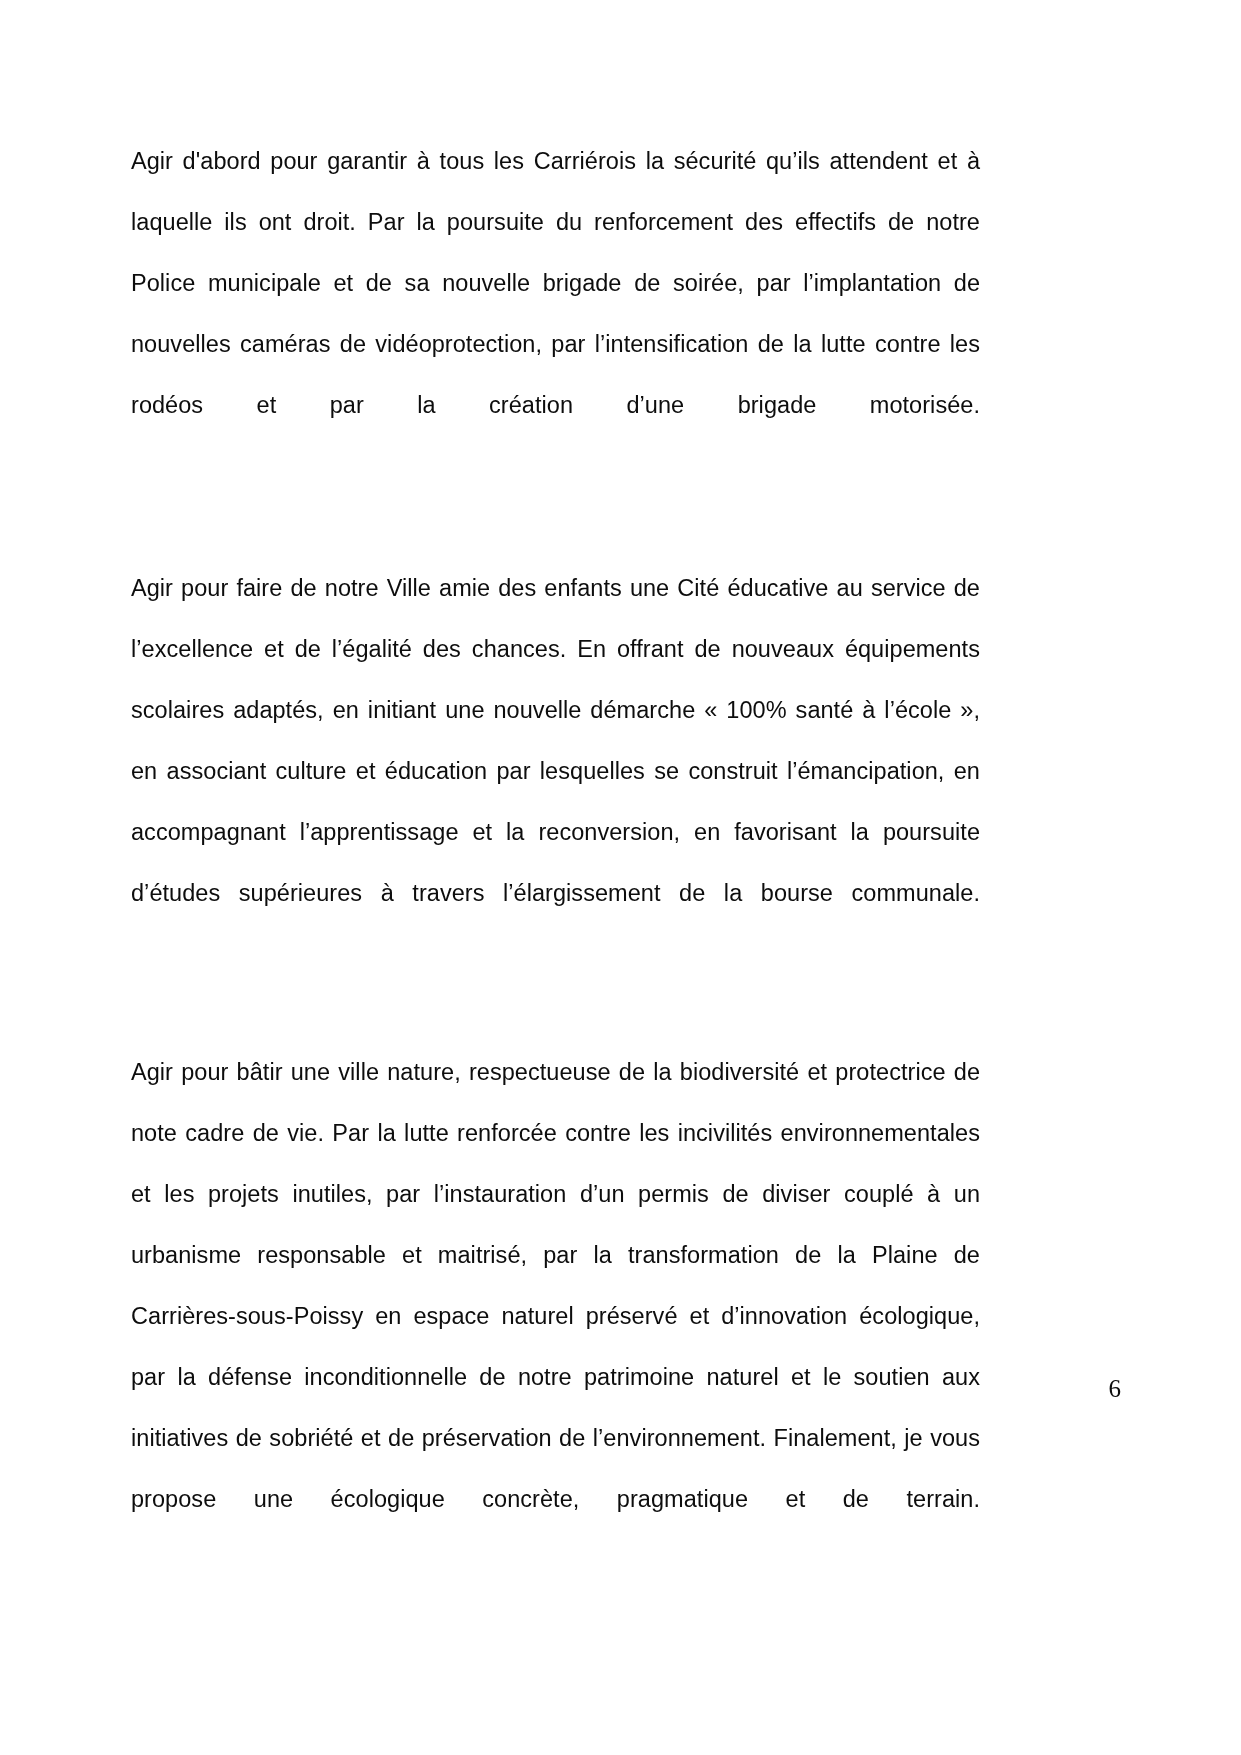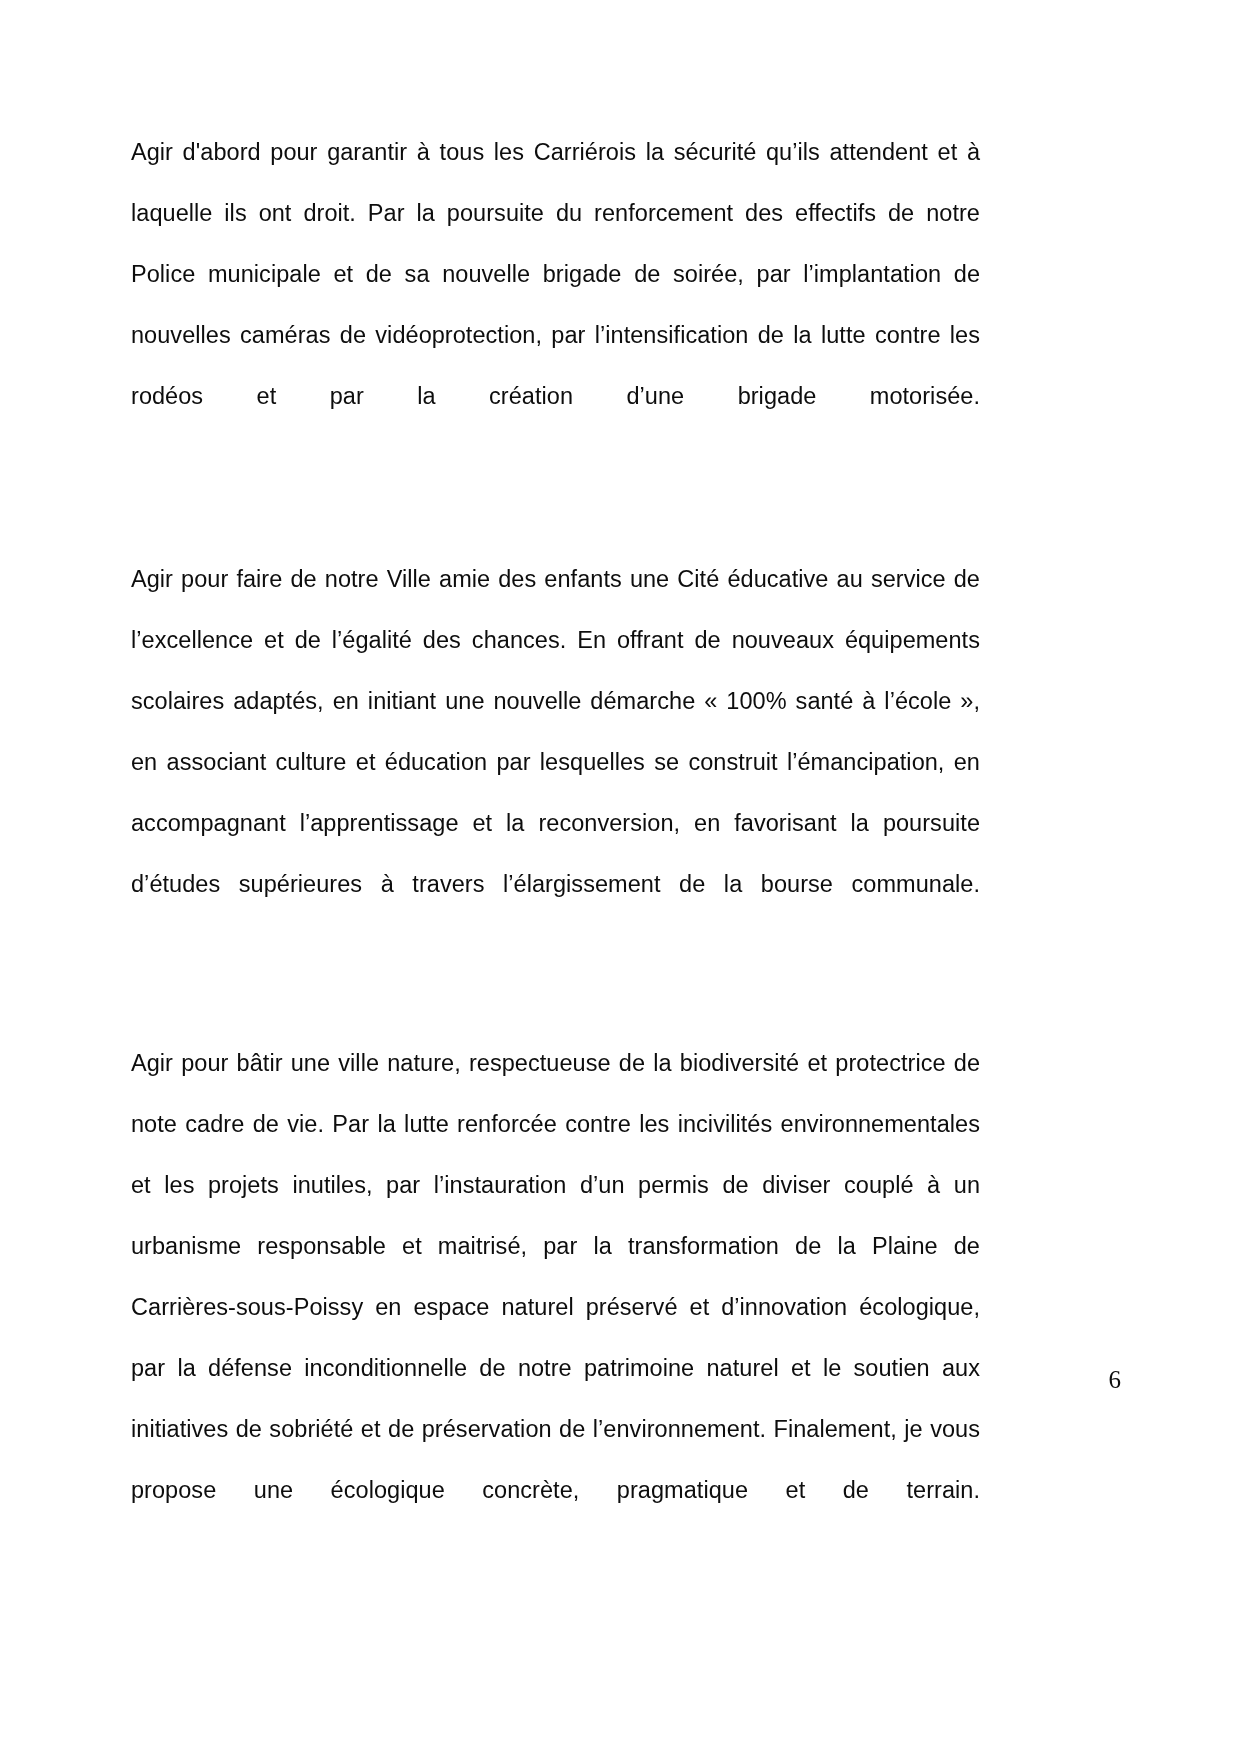--- a/index.html
+++ b/index.html
@@ -9,21 +9,21 @@
   }
   body {
     font-family: "Liberation Sans", sans-serif;
     color: #000000;
   }
   .page {
     position: relative;
     width: 1241px;
     height: 1508px;
     background: #ffffff;
-    margin: 4px auto;
+    margin: 13px auto;
     overflow: hidden;
     box-sizing: border-box;
   }
   .content {
     position: absolute;
     left: 131px;
     top: 118px;
     width: 849px;
   }
   .para {

